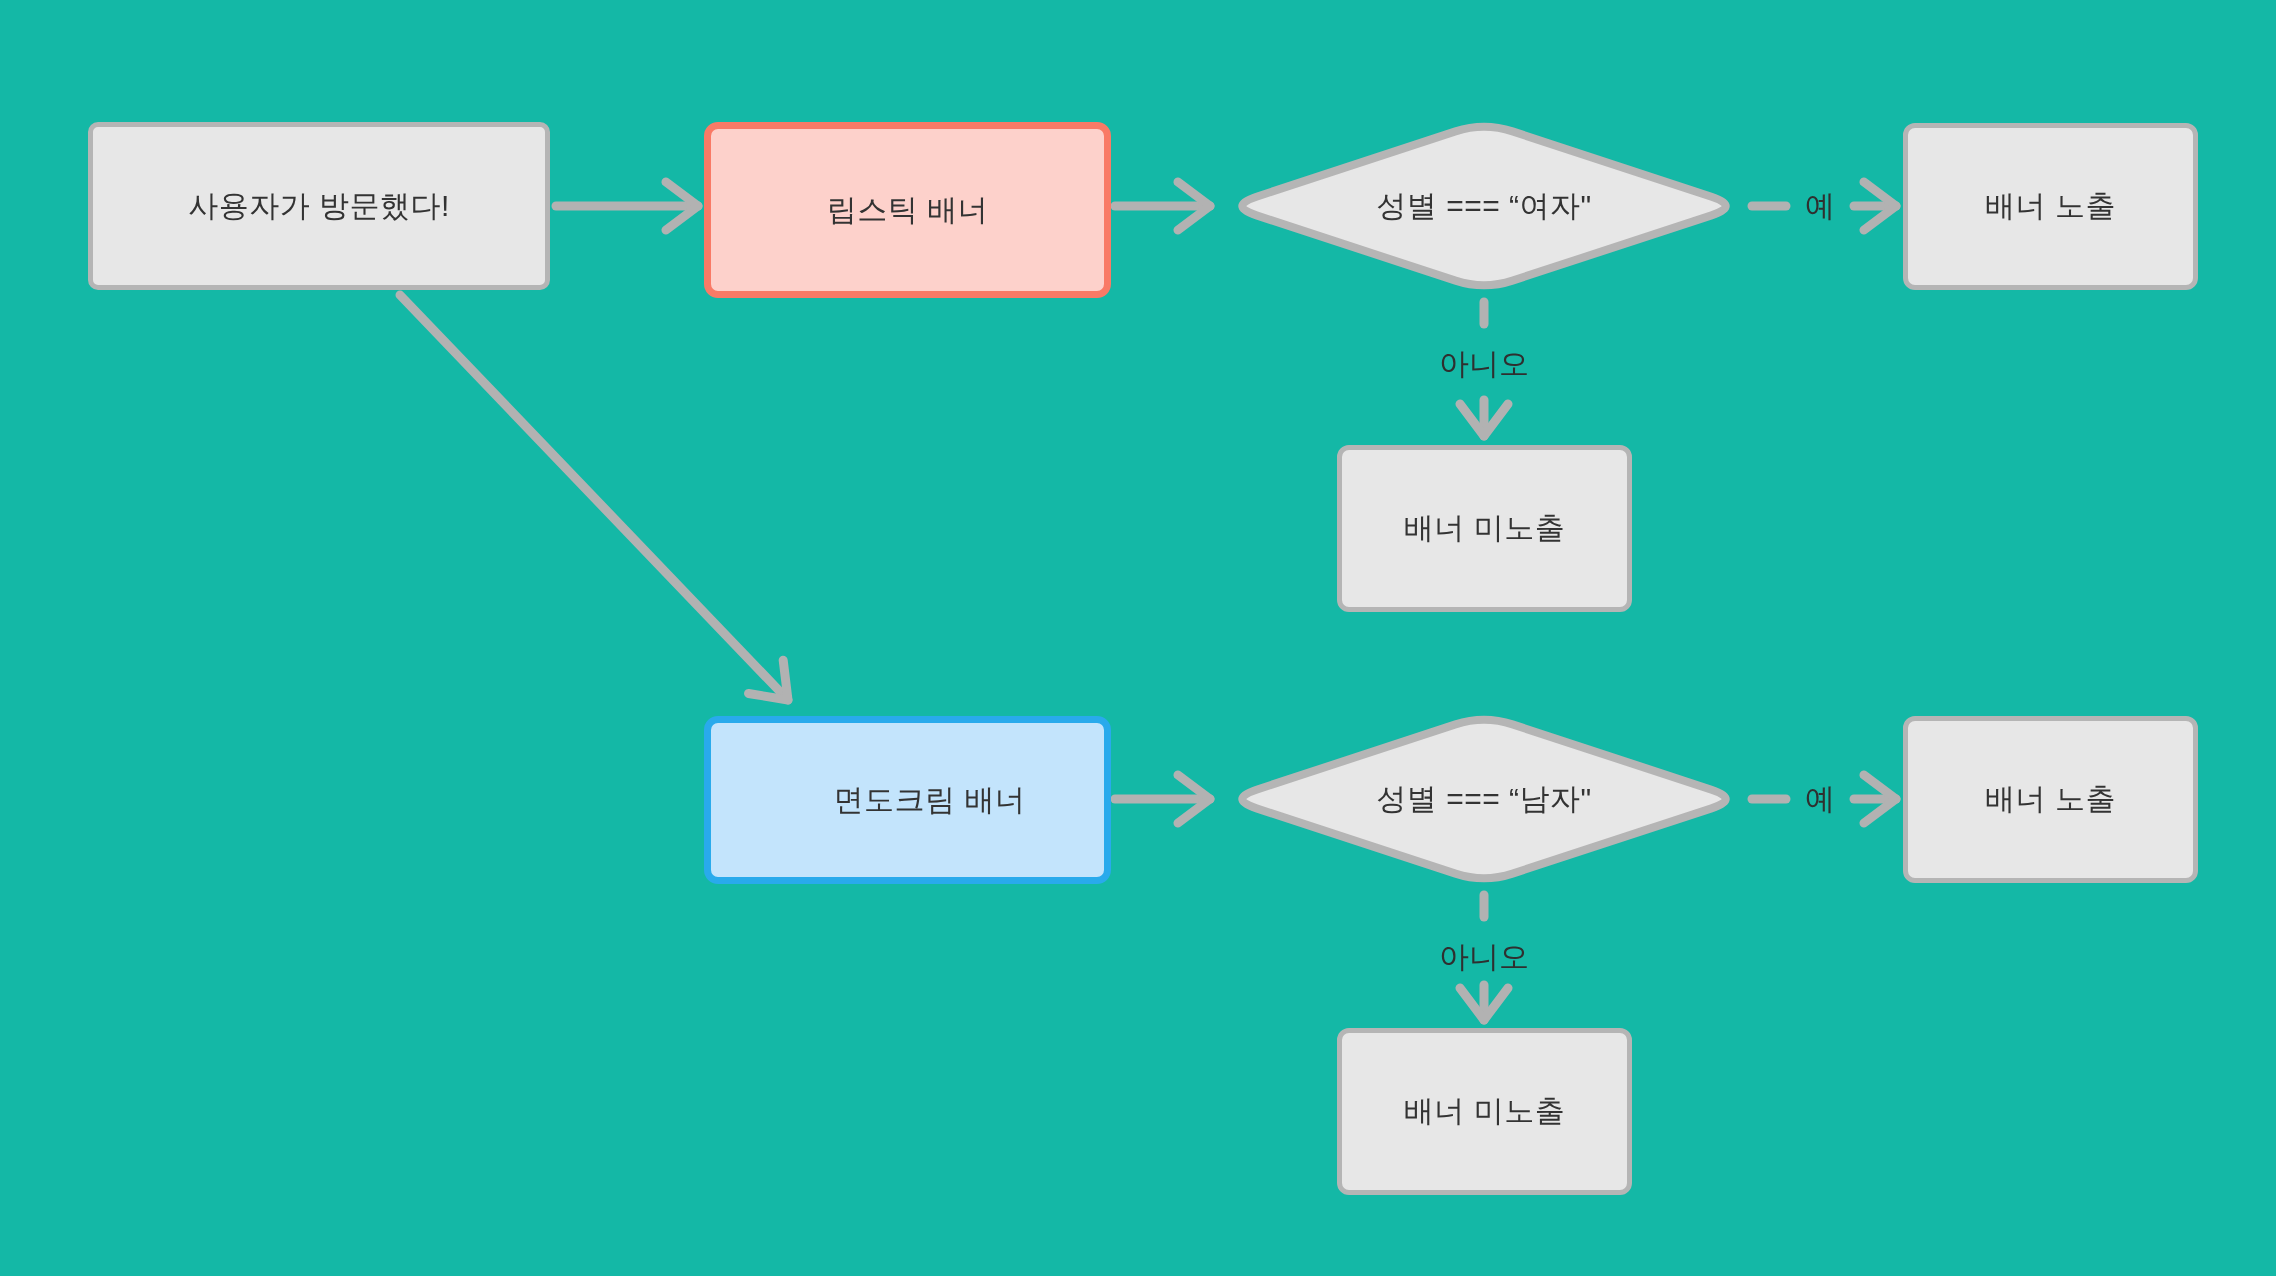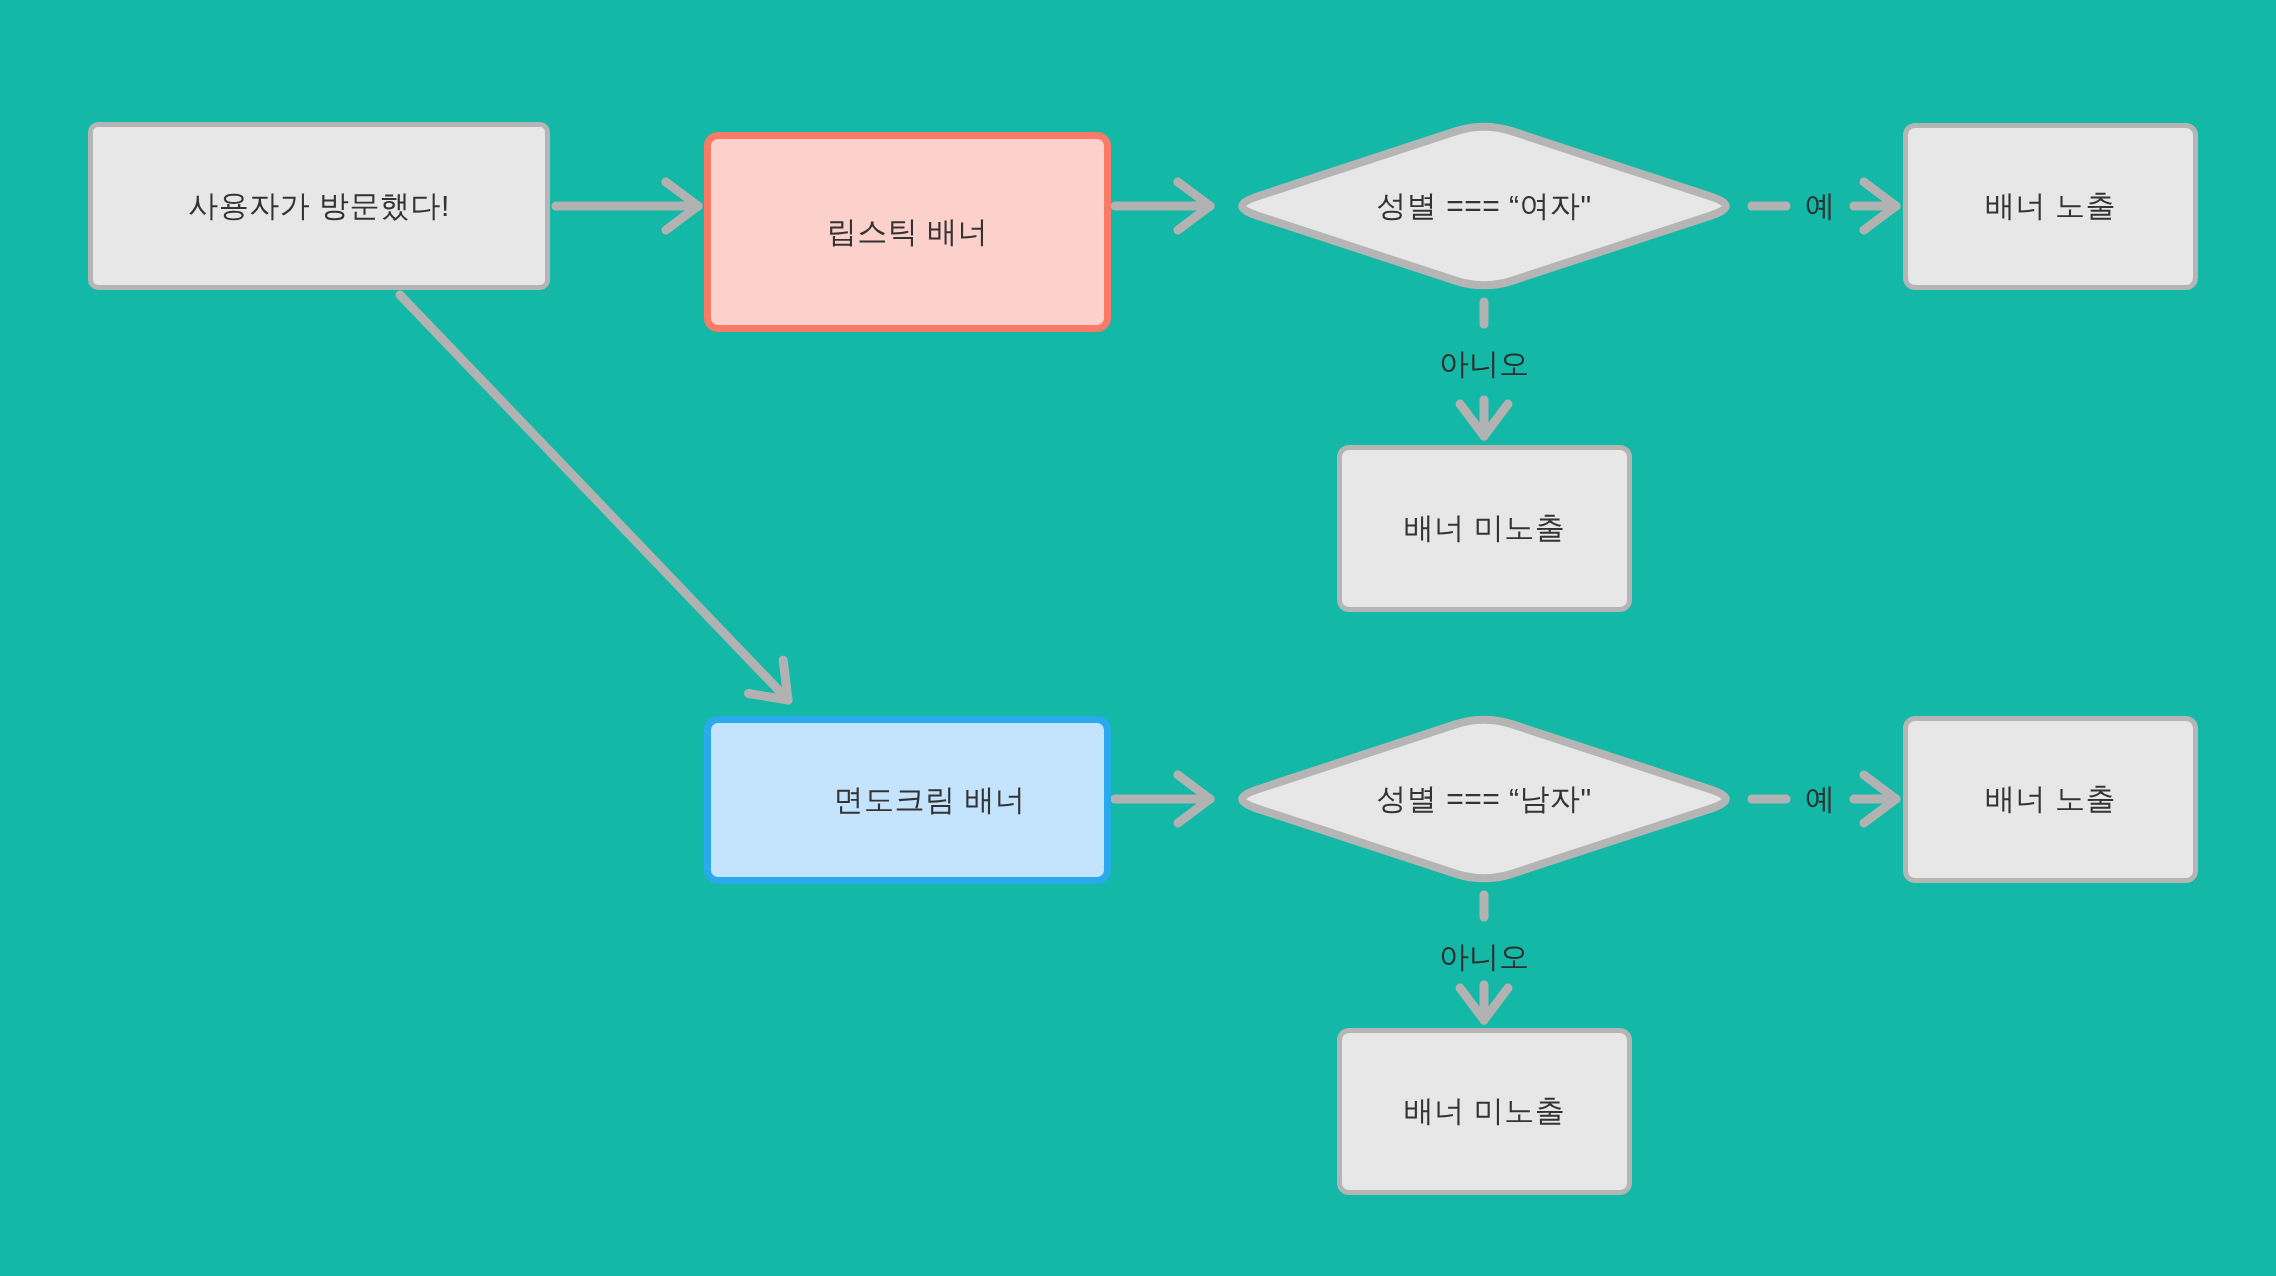--- a/index.html
+++ b/index.html
@@ -106,21 +106,21 @@
     <path d="M1455.5 131.4 Q1484 122 1512.5 131.4 L1711.5 196.7 Q1740 206 1711.5 215.4
              L1512.5 280.6 Q1484 290 1455.5 280.6 L1256.5 215.4 Q1228 206 1256.5 196.7 Z" fill="#e7e7e7" stroke="#b5b5b5" stroke-width="8" stroke-linejoin="round"></path>
     <path d="M1455.5 131.4 Q1484 122 1512.5 131.4 L1711.5 196.7 Q1740 206 1711.5 215.4
              L1512.5 280.6 Q1484 290 1455.5 280.6 L1256.5 215.4 Q1228 206 1256.5 196.7 Z" transform="translate(0,593)" fill="#e7e7e7" stroke="#b5b5b5" stroke-width="8" stroke-linejoin="round"></path>
   </svg>
 
   <div class="node node-gray" style="left:88px; top:122px; width:462px; height:168px;">
     <span>사용자가 방문했다!</span>
   </div>
 
-  <div class="node node-red" style="left:704px; top:132px; width:407px; height:200px;justify-content:center;">
+  <div class="node node-red" style="left:704px; top:122px; width:407px; height:176px;justify-content:center;">
     <span>립스틱 배너</span>
   </div>
 
   <div class="node node-result" style="left:1903px; top:123px; width:295px; height:167px;">
     <span>배너 노출</span>
   </div>
 
   <div class="node node-result" style="left:1337px; top:445px; width:295px; height:167px;">
     <span>배너 미노출</span>
   </div>

